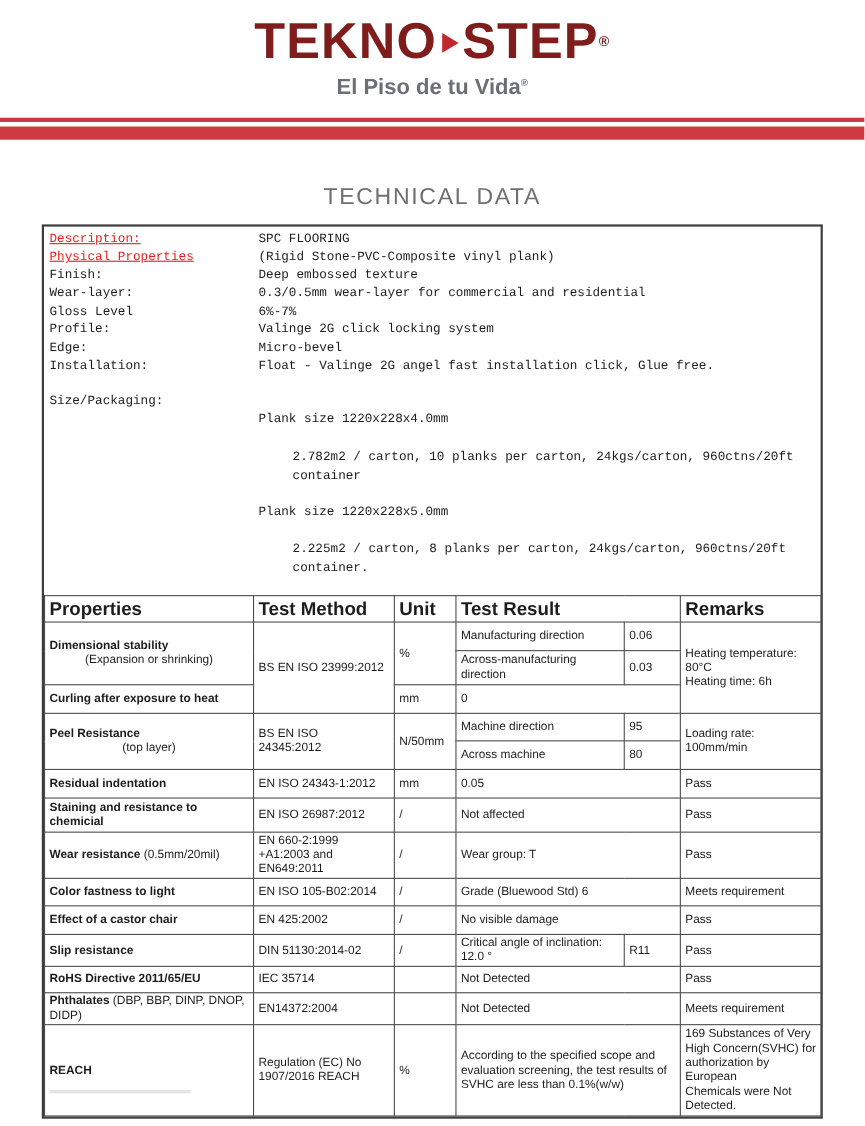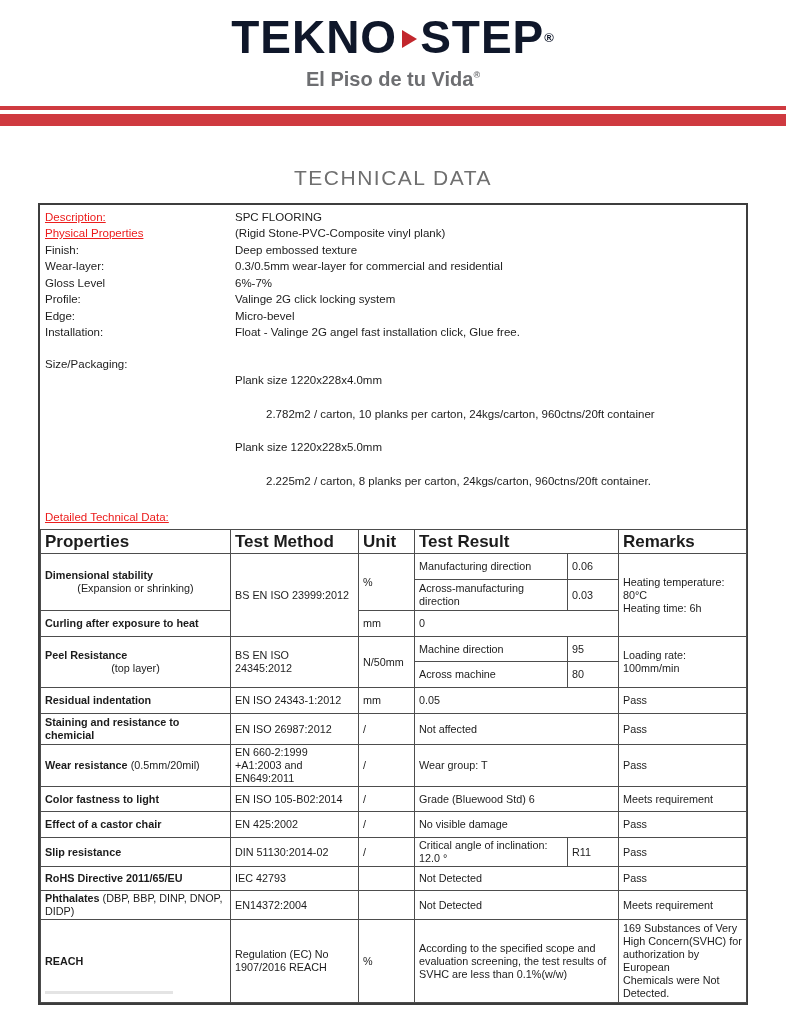--- a/index.html
+++ b/index.html
@@ -9,21 +9,21 @@
     background:#ffffff;
     font-family:"Liberation Sans", sans-serif;
     color:#1c1c1c;
     position:relative;
     overflow:hidden;
   }
   
   .logo-row { text-align:center; padding-top:10px; }
   .logo {
     display:inline-flex; align-items:center;
-    color:#0f172a; font-weight:bold; font-size:46px; letter-spacing:1px;
+    color:#7f1d1d; font-weight:bold; font-size:46px; letter-spacing:1px;
     line-height:50px;
   }
   .logo-tri {
     width:0; height:0;
     border-left:15px solid #c2272d;
     border-top:9px solid transparent;
     border-bottom:9px solid transparent;
     margin:4px 3px 0 5px;
   }
   .logo-reg { font-size:13px; align-self:flex-start; margin-top:3px; font-weight:bold; }
@@ -41,21 +41,21 @@
     text-align:center; color:#6f6f6f; font-size:21px;
     letter-spacing:1.5px; margin-top:40px; line-height:24px;
   }
   
   .doc-box {
     margin:13px 0 0 38px; width:710px;
     border:2px solid #3d3d3d;
   }
   
   .desc { padding:4px 6px 0 5px; font-size:11.5px; line-height:16.5px; }
-  .desc-row { display:flex; }
+  .desc-row { display:flex;font-family:Liberation Mono, monospace; }
   .desc-label { flex:0 0 190px; }
   .red-link { color:#ec1c1c; text-decoration:underline; }
   .desc-value { flex:1; white-space:pre-line; }
   .construction2 { margin-top:4px; }
   .spacer { height:15px; }
   .size-line { line-height:17px; }
   .size-indent { padding-left:31px; }
   .detailed-title {
     color:#ec1c1c; text-decoration:underline;
     font-size:11.5px; margin:3px 0 4px 5px; line-height:16px;
@@ -143,21 +143,20 @@
       <span class="desc-label">Size/Packaging:</span>
       <span class="desc-value">
         <span class="size-line" style="display:block">Plank size 1220x228x4.0mm</span>
         <span class="size-line size-indent" style="display:block">2.782m2 / carton, 10 planks per carton, 24kgs/carton, 960ctns/20ft container</span>
         <span class="size-line" style="display:block">Plank size 1220x228x5.0mm</span>
         <span class="size-line size-indent" style="display:block">2.225m2 / carton, 8 planks per carton, 24kgs/carton, 960ctns/20ft container.</span>
       </span>
     </div>
   </div>
 
-  <div class="detailed-title">Detailed Technical Data:</div>
 
   <table>
     <colgroup>
       <col style="width:190px">
         <col style="width:128px">
         <col style="width:56px">
       <col style="width:153px">
         <col style="width:51px">
         <col style="width:128px">
     </colgroup>
@@ -250,21 +249,21 @@
       <td class="b">Slip resistance</td>
       <td>DIN 51130:2014-02</td>
       <td class="c">/</td>
       <td class="sm">Critical angle of inclination: 12.0 °</td>
       <td class="c">R11</td>
       <td>Pass</td>
     </tr>
 
     <tr style="height:24px">
       <td class="b">RoHS Directive 2011/65/EU</td>
-      <td>IEC 42793</td>
+      <td>IEC 35714</td>
       <td class="c"></td>
       <td colspan="2">Not Detected</td>
       <td>Pass</td>
     </tr>
 
     <tr style="height:26px">
       <td class="sm"><span class="b">Phthalates</span><span class="prop-sub"> (DBP, BBP, DINP, DNOP, DIDP)</span></td>
       <td>EN14372:2004</td>
       <td class="c"></td>
       <td colspan="2">Not Detected</td>

